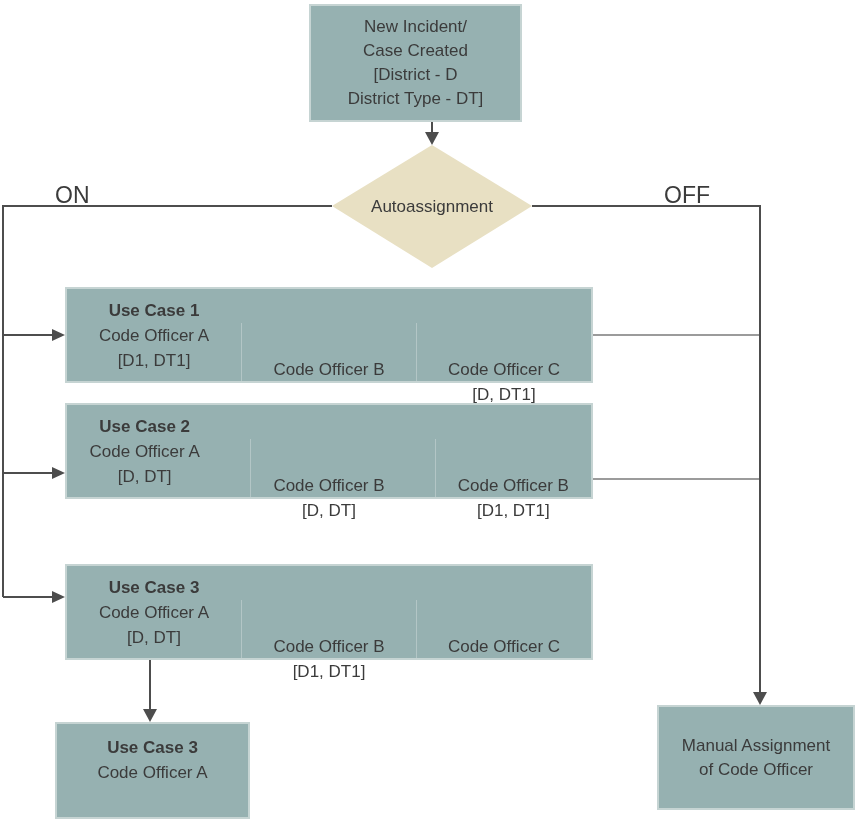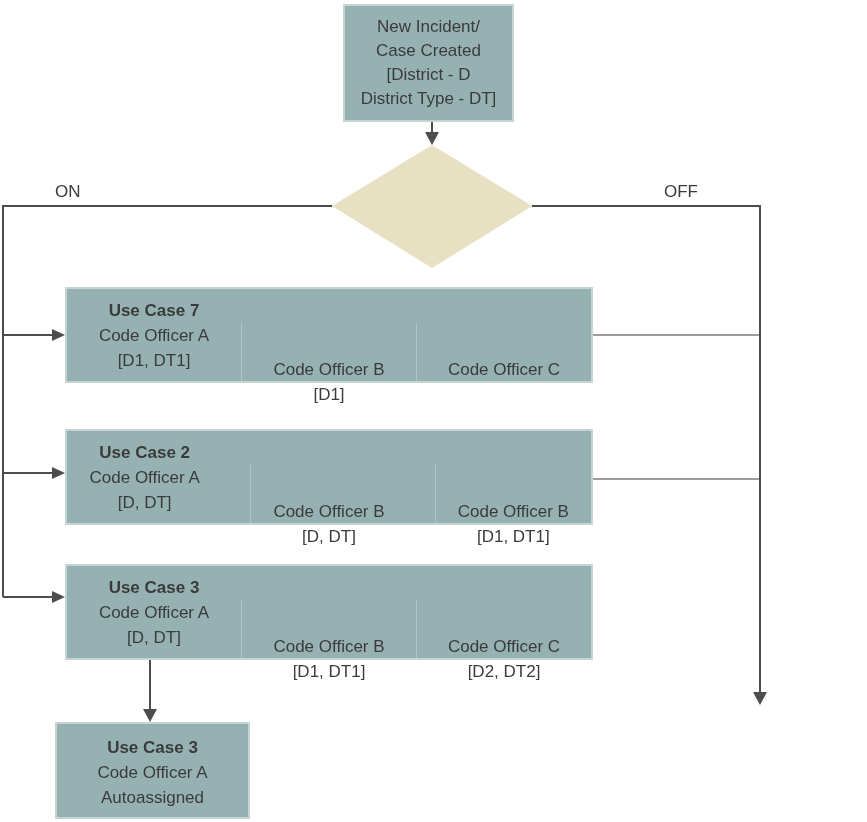--- a/index.html
+++ b/index.html
@@ -39,24 +39,24 @@
     color: var(--text);
     font-size: 17px;
     text-align: center;
   }
   .node.centered {
     display: flex;
     align-items: center;
     justify-content: center;
   }
   .multiline { white-space: pre-line; line-height: 24px; }
-  .start-node   { left: 343px; top: 4px;   width: 171px; height: 118px; }
+  .start-node   { left: 309px; top: 4px;   width: 213px; height: 118px; }
   .row-node     { left: 65px;  width: 528px; height: 96px; display: flex; }
   .row-uc1      { top: 287px; }
-  .row-uc2      { top: 429px; gap: 28px; }
+  .row-uc2      { top: 403px; gap: 28px; }
   .row-uc3      { top: 564px; }
   .cell {
     flex: 1 1 0;
     padding-top: 9px;
     line-height: 25px;
   }
   .cell + .cell { border-left: 1px solid rgba(255,255,255,0.28); margin-top: 34px; }
   .cell-title   { font-weight: bold; height: 25px; }
   .cell-spacer  { height: 25px; }
   .result-node  { left: 55px;  top: 722px; width: 195px; height: 97px; padding-top: 11px; line-height: 25px; }
@@ -65,21 +65,21 @@
   .decision-label {
     position: absolute;
     left: 332px; top: 145px;
     width: 200px; height: 123px;
     display: flex; align-items: center; justify-content: center;
     font-size: 17px;
     color: var(--text);
   }
   .branch-label {
     position: absolute;
-    font-size: 17px;
+    font-size: 23px;
     color: var(--text);
   }
   .branch-on  { left: 55px;  top: 182px; }
   .branch-off { left: 664px; top: 182px; }
 </style>
 </head>
 <body>
 
 <div class="canvas">
 
@@ -108,38 +108,41 @@
     <polygon class="diamond" points="432,145 532,206 432,268 332,206"></polygon>
   </svg>
 
   <div class="node centered start-node">
     <div class="multiline">New Incident/
 Case Created
 [District - D
 District Type - DT]</div>
   </div>
 
+  <div class="decision-label">
+    <span>Autoassignment</span>
+  </div>
 
   <div class="branch-label branch-on">ON</div>
   <div class="branch-label branch-off">OFF</div>
 
   <div class="node row-node row-uc1">
     <div class="cell">
-      <div class="cell-title">Use Case 7</div>
+      <div class="cell-title">Use Case 1</div>
       <div>Code Officer A</div>
       <div>[D1, DT1]</div>
     </div>
     <div class="cell">
       <div class="cell-spacer"></div>
       <div>Code Officer B</div>
-      <div>[D1]</div>
     </div>
     <div class="cell">
       <div class="cell-spacer"></div>
       <div>Code Officer C</div>
+      <div>[D, DT1]</div>
     </div>
   </div>
 
   <div class="node row-node row-uc2">
     <div class="cell">
       <div class="cell-title">Use Case 2</div>
       <div>Code Officer A</div>
       <div>[D, DT]</div>
     </div>
     <div class="cell">
@@ -161,24 +164,26 @@
       <div>[D, DT]</div>
     </div>
     <div class="cell">
       <div class="cell-spacer"></div>
       <div>Code Officer B</div>
       <div>[D1, DT1]</div>
     </div>
     <div class="cell">
       <div class="cell-spacer"></div>
       <div>Code Officer C</div>
-      <div>[D2, DT2]</div>
     </div>
   </div>
 
   <div class="node result-node">
     <div class="result-title">Use Case 3</div>
     <div>Code Officer A</div>
-    <div>Autoassigned</div>
   </div>
 
+  <div class="node centered manual-node">
+    <div class="multiline">Manual Assignment
+of Code Officer</div>
+  </div>
 
 </div>
 
 </body></html>

